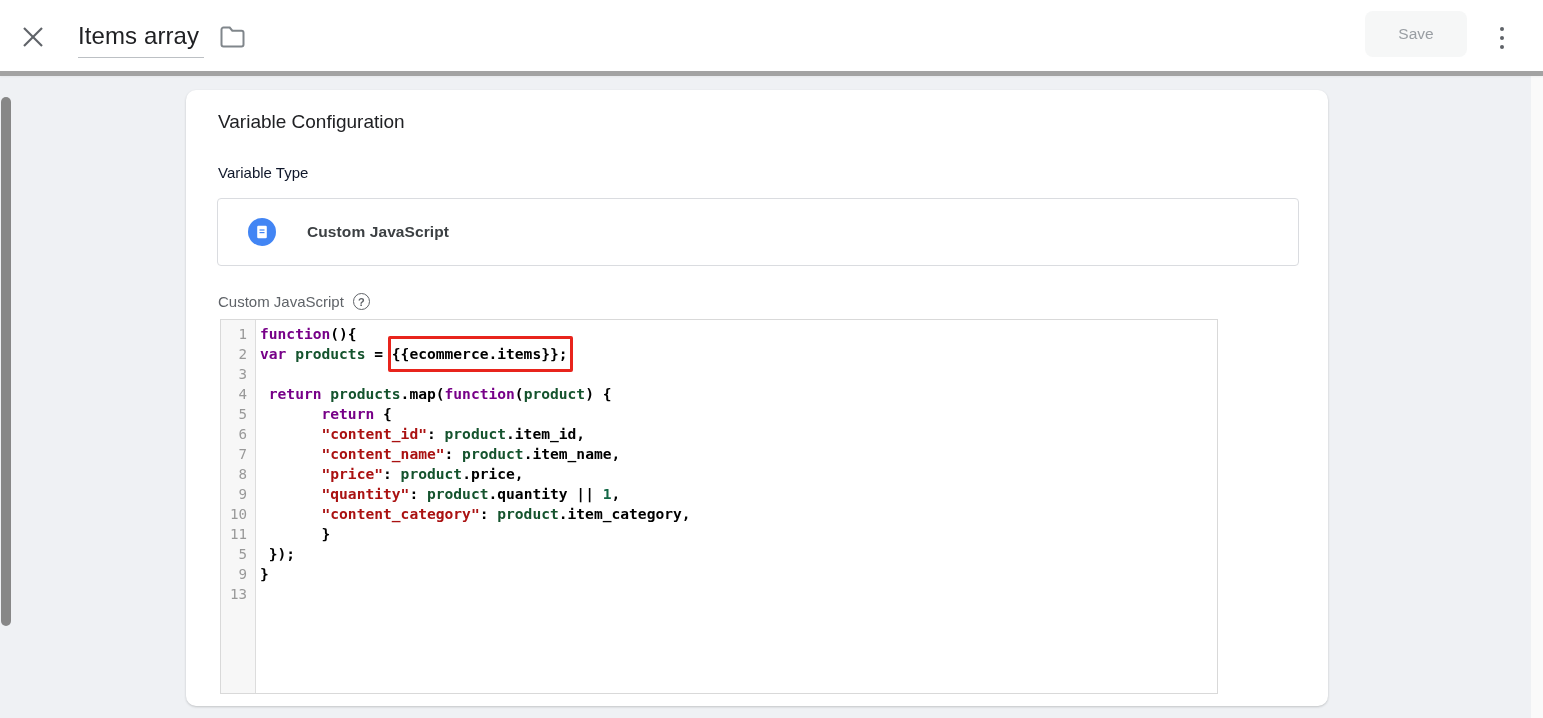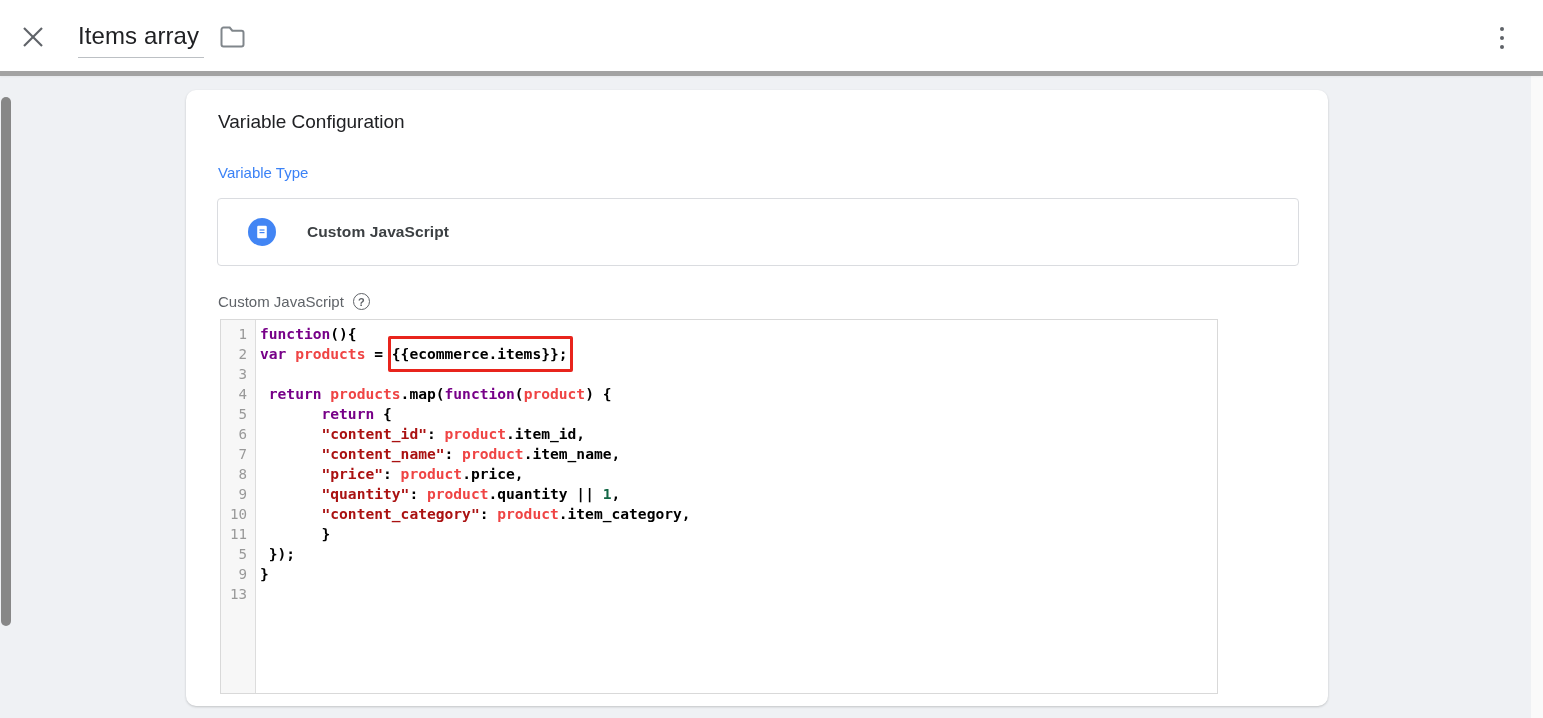--- a/index.html
+++ b/index.html
@@ -29,21 +29,21 @@
   .kebab-btn i { width: 4.5px; height: 4.5px; border-radius: 50%; background: #5f6368; }
 
   
   .content { position: absolute; left: 0; top: 80px; width: 1343px; height: 642px; background: #eff1f4; }
   .card {
     position: absolute; left: 186px; top: 10px; width: 1142px; height: 616px;
     background: #ffffff; border-radius: 10px;
     box-shadow: 0 1px 2px rgba(60,64,67,0.18), 0 1px 3px rgba(60,64,67,0.08);
   }
   .card-heading { position: absolute; left: 32px; top: 21px; font-size: 19px; color: #202124; font-weight: 400; }
-  .field-label { position: absolute; left: 32px; font-size: 15px; color: #3b82f6; }
+  .field-label { position: absolute; left: 32px; font-size: 15px; color: #0f172a; }
   .label-vartype { top: 74px; }
 
   .type-card {
     position: absolute; left: 31px; top: 108px; width: 1082px; height: 68px;
     border: 1px solid #dadce0; border-radius: 4px; background: #fff;
     display: flex; align-items: center; cursor: pointer;
   }
   .type-icon-circle {
     width: 28px; height: 28px; border-radius: 50%; background: #4285f4;
     margin-left: 30px; display: flex; align-items: center; justify-content: center;
@@ -72,21 +72,21 @@
     font-family: "DejaVu Sans Mono", "Liberation Mono", monospace;
     font-size: 14.2px; color: #999;
   }
   .code-area { flex: 1; padding: 4px 0 0 4px; cursor: text; overflow: hidden; font-weight: bold; }
   .cl {
     height: 20px; line-height: 20px; white-space: pre;
     font-family: "DejaVu Sans Mono", "Liberation Mono", monospace;
     font-size: 14.6px; color: #000;
   }
   .tk-k { color: #770088; }   
-  .tk-v { color: #ef4444; }   
+  .tk-v { color: #14532d; }   
   .tk-s { color: #aa1111; }   
   .tk-n { color: #116644; }   
   .tk-p { color: #000000; }   
   .hl-box {
     position: absolute; left: 167px; top: 16px; width: 185px; height: 36px;
     border: 3px solid #e8241c; border-radius: 2px; pointer-events: none; z-index: 2;
   }
 
   
   .scrollbar { position: absolute; left: 1531px; top: 76px; width: 12px; height: 642px; background: #fafafa; }
@@ -117,20 +117,21 @@
     <div class="page-title">Items array</div>
     <div class="title-underline"></div>
   </div>
 
   <div class="folder-btn">
     <svg width="27" height="24" viewBox="0 0 27 24">
       <path d="M2.5 4.5 a2 2 0 0 1 2 -2 h6.2 l2.6 3.2 h9.2 a2 2 0 0 1 2 2 v11.8 a2 2 0 0 1 -2 2 h-18 a2 2 0 0 1 -2 -2 z" fill="none" stroke="#80868b" stroke-width="2"></path>
     </svg>
   </div>
 
+  <button class="save-btn">Save</button>
 
   <div class="kebab-btn">
     <i></i>
       <i></i>
       <i></i>
   </div>
 </div>
 
 <div class="content">
   <div class="card">

